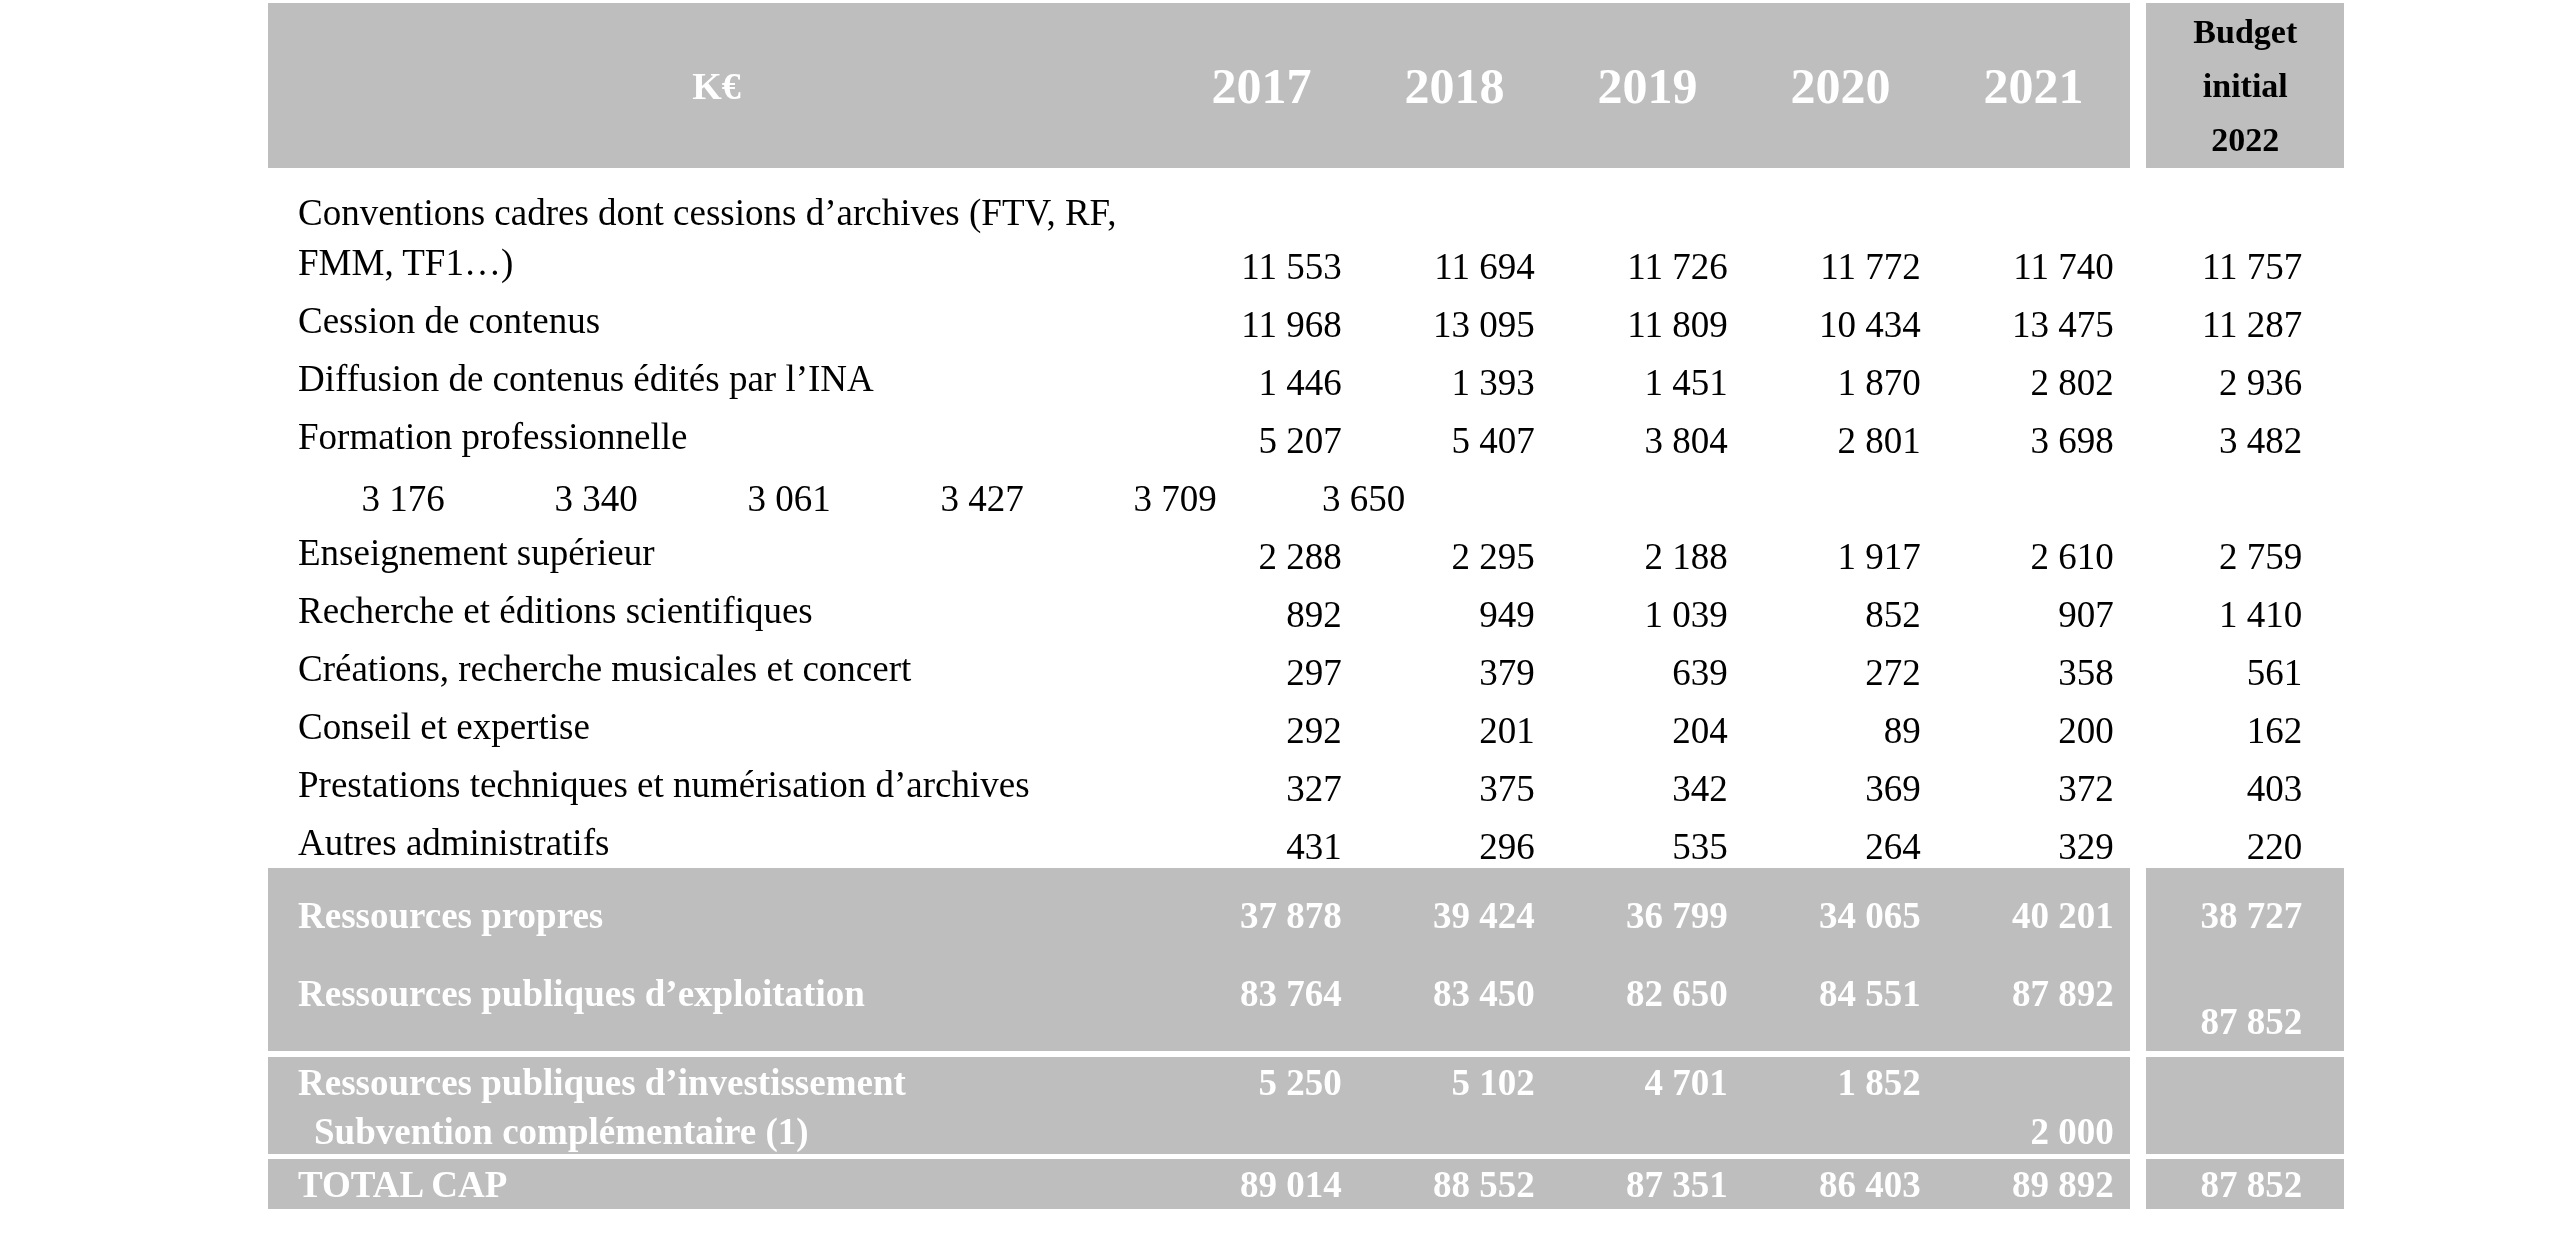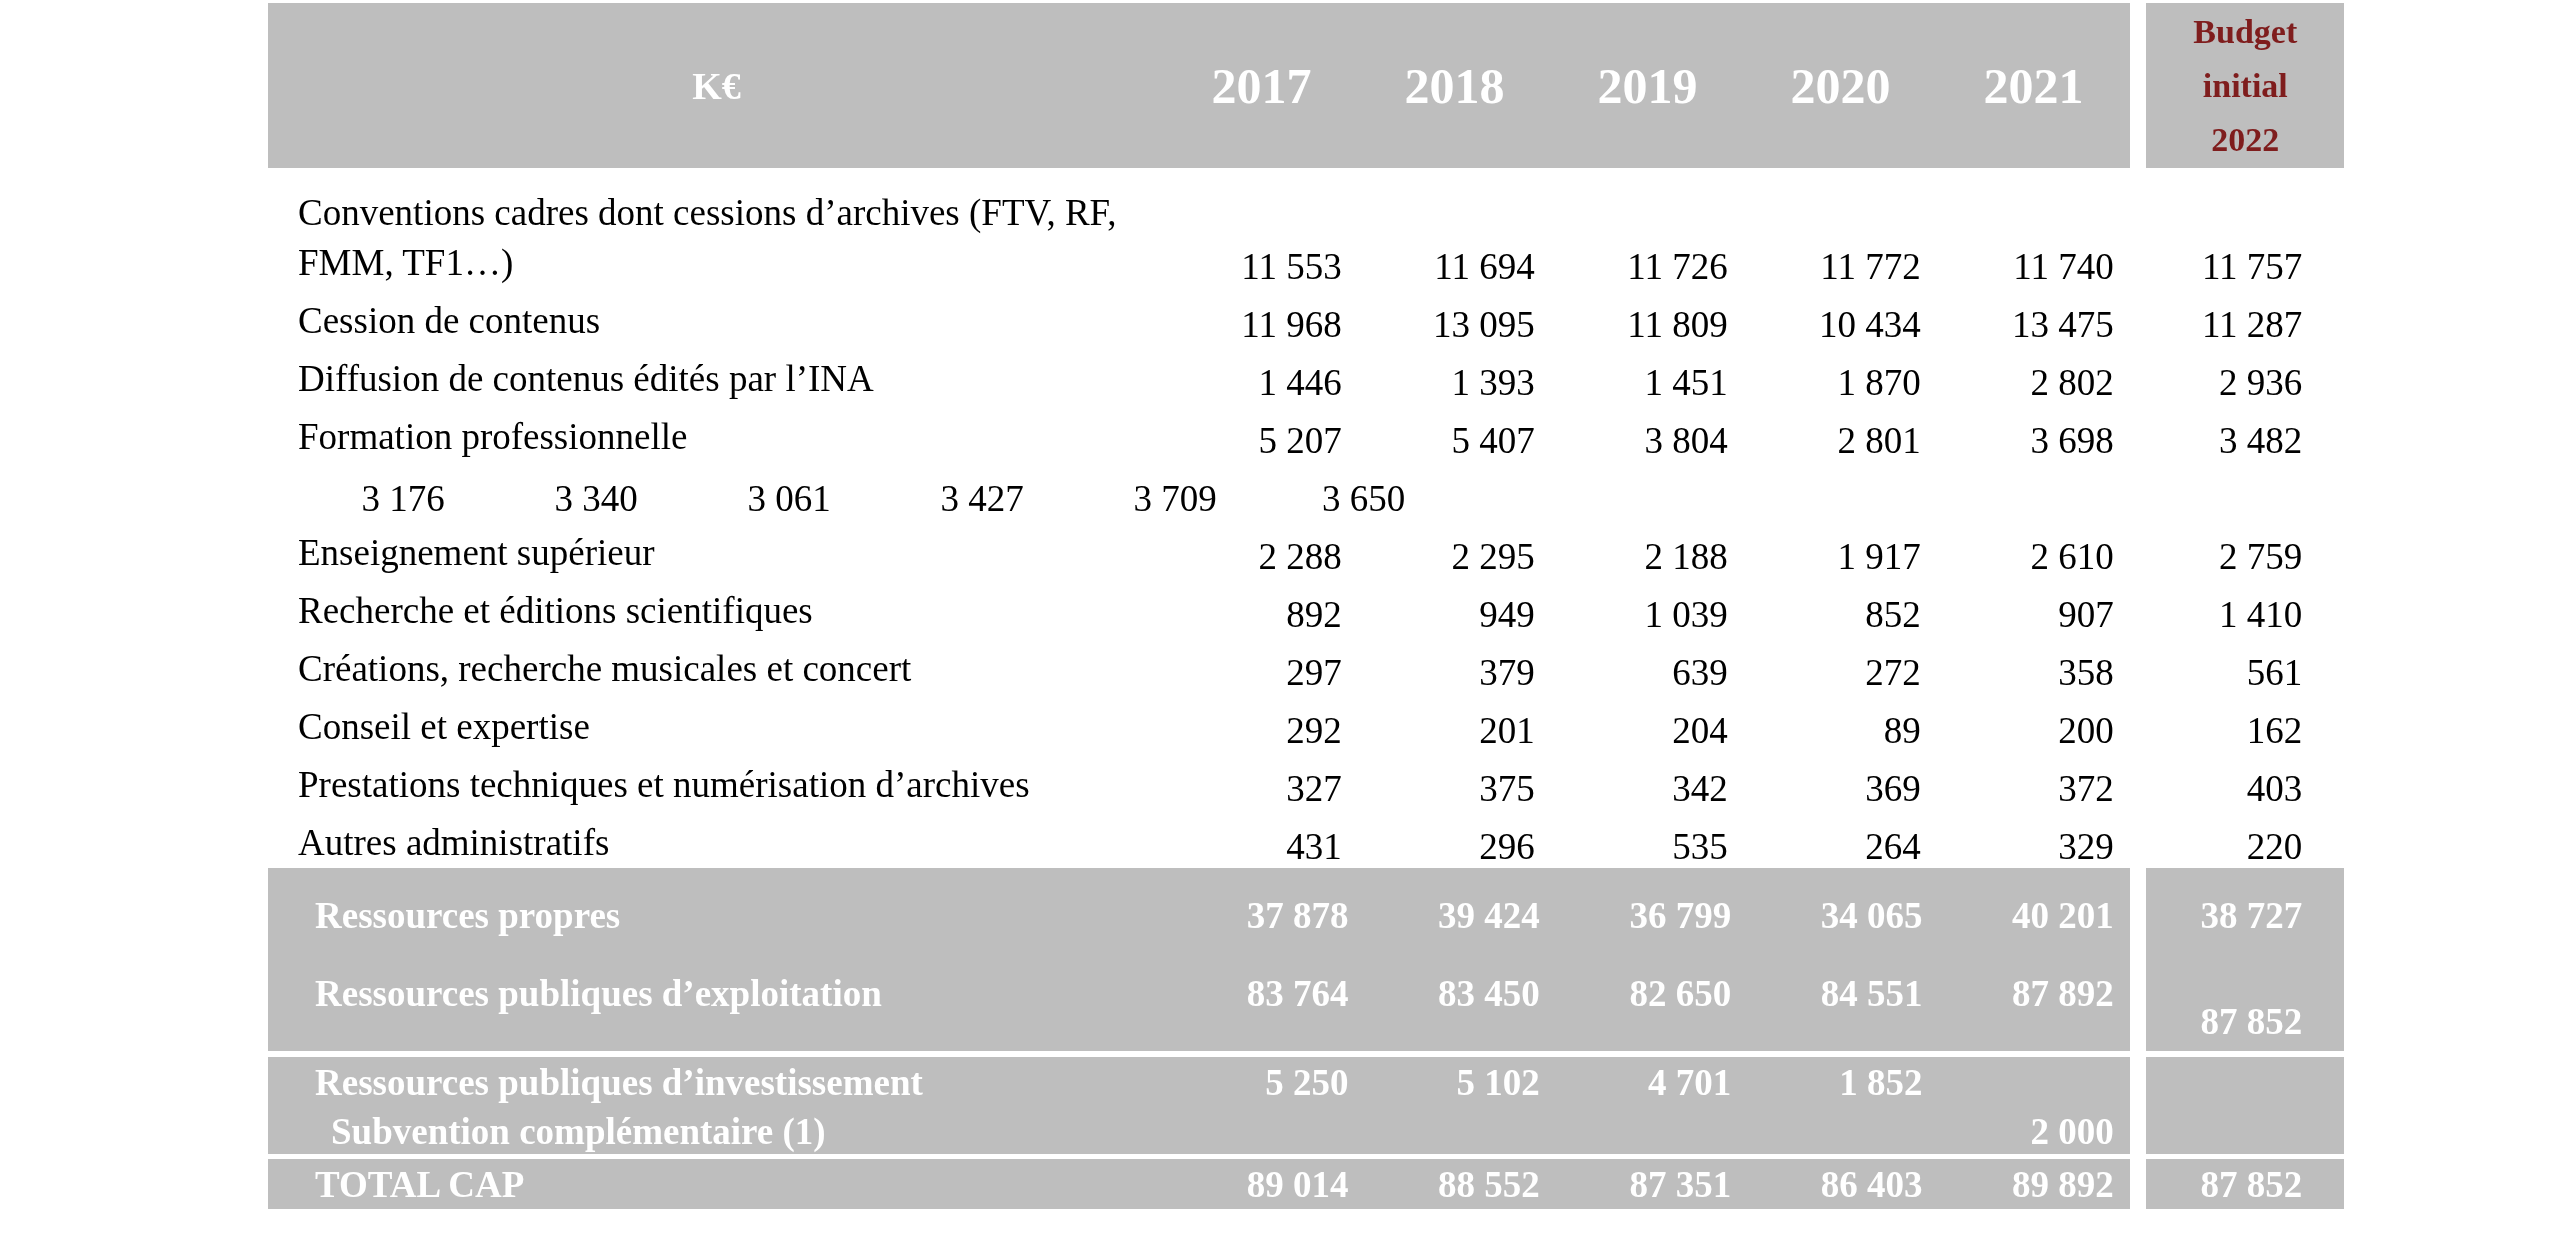--- a/index.html
+++ b/index.html
@@ -12,35 +12,35 @@
   .c-label  { width: 897px; padding-left: 30px; }
   .c-year   { width: 193px;  text-align: right; padding-right: 16.3px; white-space: nowrap; }
   .c-gap    { width: 16.3px; background: #ffffff; flex: none; }
   .c-budget { width: 198px;  text-align: right; padding-right: 42px; white-space: nowrap; }
 
   
   .header-row { display: flex; height: 165px; }
   .hdr-main { display: flex; width: 1862px; background: var(--gray); color: #fff; font-weight: bold; }
   .hdr-unit { width: 897px; display: flex; align-items: center; justify-content: center; font-size: 38px; }
   .hdr-year { width: 193px; display: flex; align-items: center; justify-content: center; font-size: 50px; }
-  .hdr-budget { width: 198px; background: var(--gray); color: #7f1d1d; font-weight: bold;
+  .hdr-budget { width: 198px; background: var(--gray); color: #000000; font-weight: bold;
                 display: flex; flex-direction: column; align-items: center; justify-content: center;
                 font-size: 34px; line-height: 54px; text-align: center; }
 
   
   .brow { display: flex; align-items: flex-end; height: 58px; font-size: 37px; }
   .brow.first { height: 109px; margin-top: 11px; }
   .brow .c-label { line-height: 50px; }
 
   
   .band { display: flex; }
   .band-main { width: 1862px; background: var(--gray); color: #fff; font-weight: bold; }
   .band-budget { width: 198px; background: var(--gray); color: #fff; font-weight: bold;
                  display: flex; flex-direction: column; gap: 28px; }
-  .srow { display: flex; align-items: center; font-size: 37px; margin-left: 17px; }
+  .srow { display: flex; align-items: center; font-size: 37px; }
   .h-a { height: 95px; } .h-b { height: 60px; }
   .h-c { height: 52px; }  .h-d { height: 45px; padding-left: 16px; }
   .h-t { height: 50px; }
   .bval { display: flex; align-items: center; justify-content: flex-end; padding-right: 42px;
           font-size: 37px; white-space: nowrap; }
   .sep { height: 5.4px; background: #ffffff; }
 
   :root { --gray: #BEBEBE; }
 </style>
 </head>

